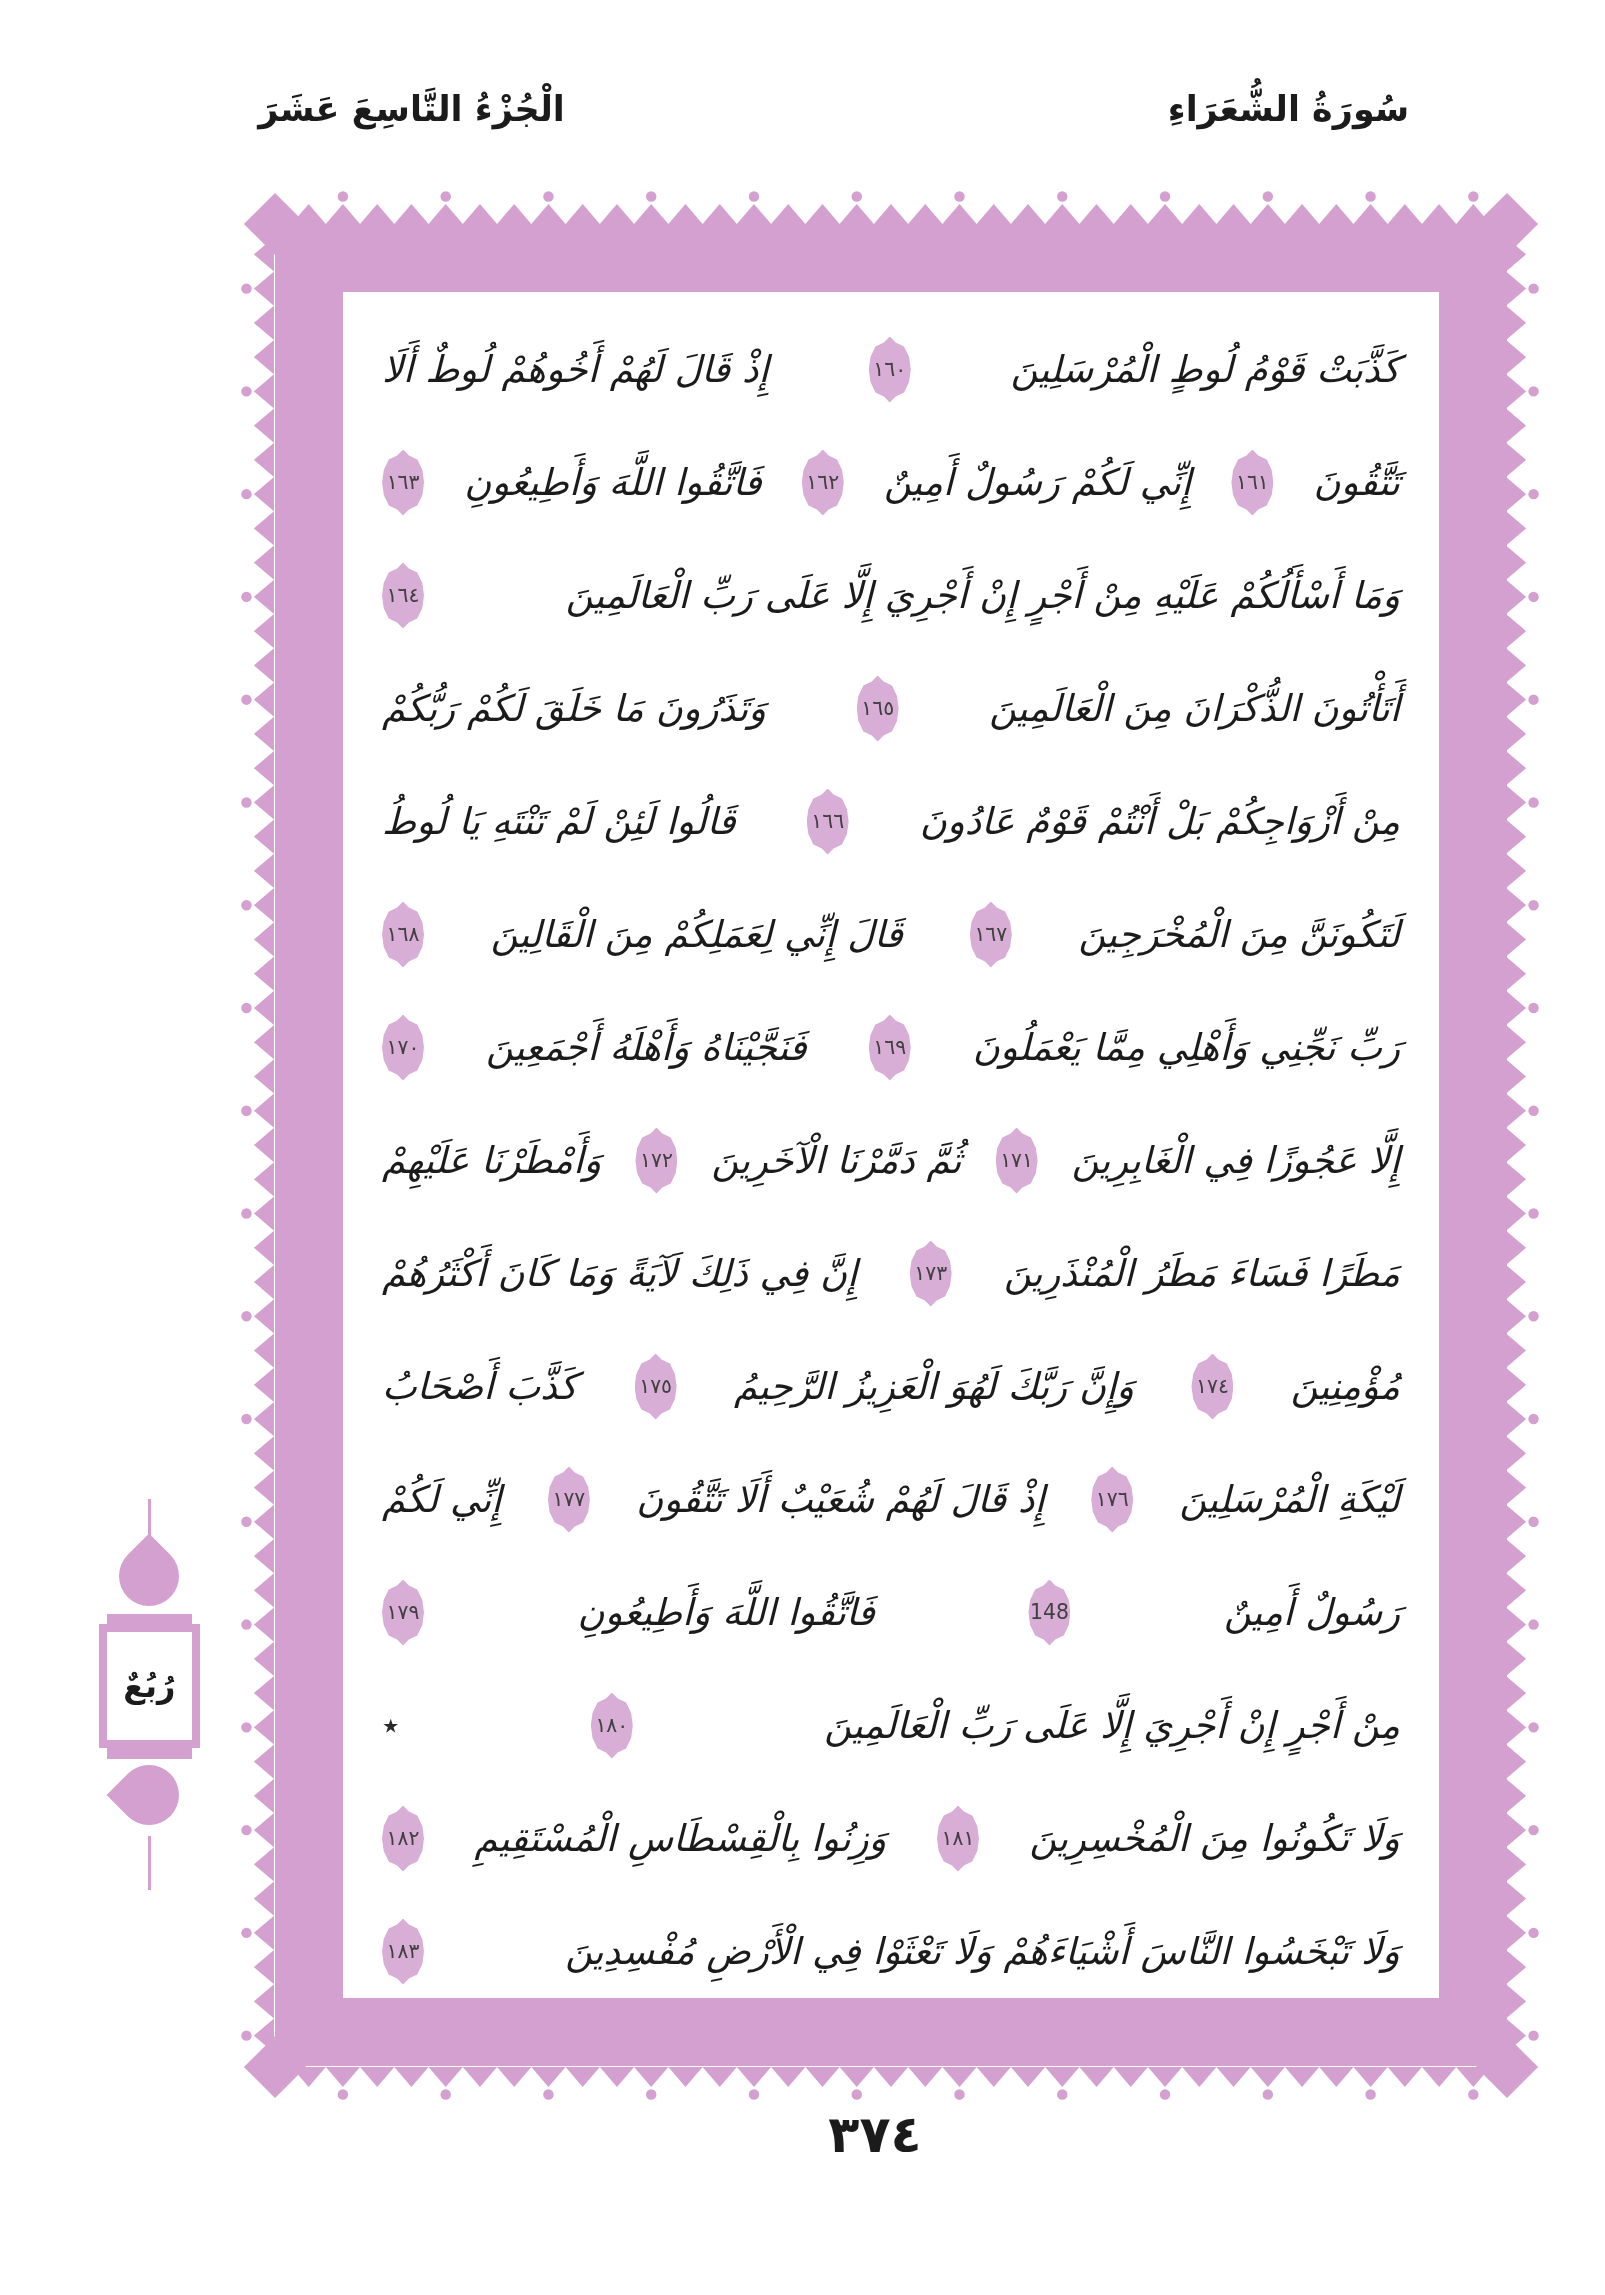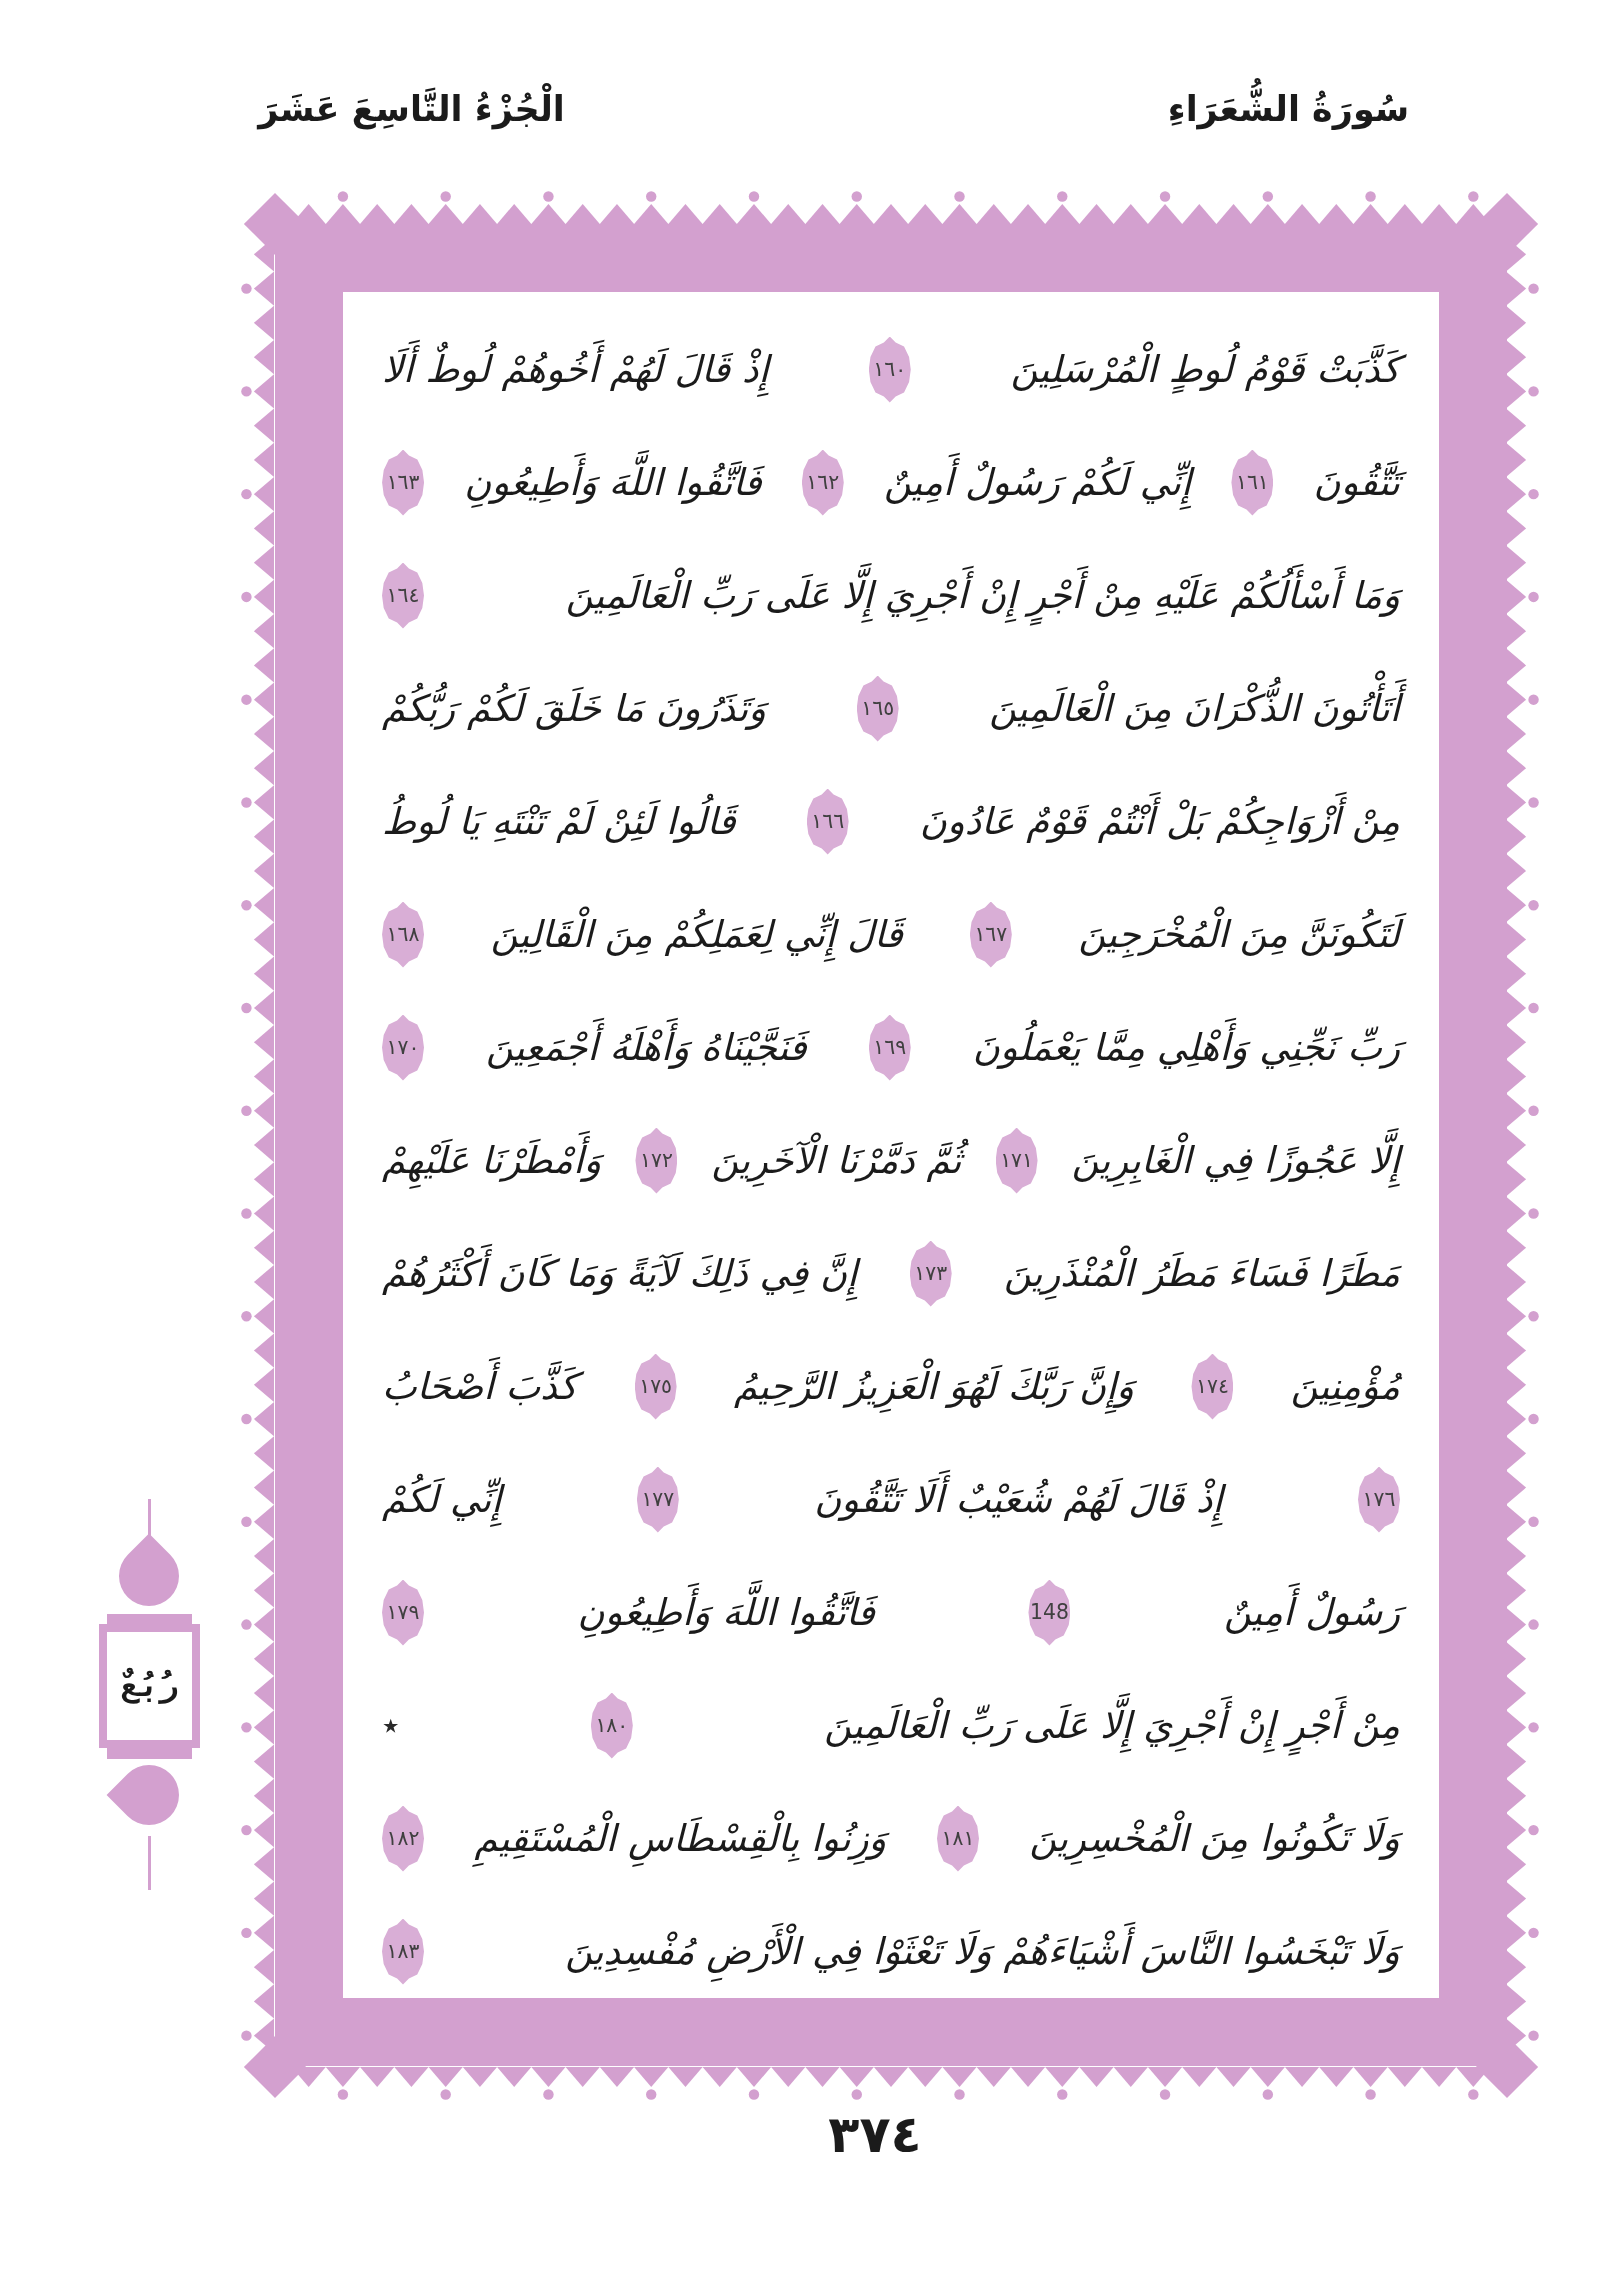--- a/index.html
+++ b/index.html
@@ -67,21 +67,21 @@
   .orn-dome.top{top:47px;border-radius:0 50% 50% 50%;transform:rotate(45deg);}
   .orn-dome.bottom{top:266px;border-radius:50% 50% 50% 0;transform:rotate(45deg);}
   .orn-collar{position:absolute;left:18px;width:85px;height:10.6px;background:var(--accent);}
   .orn-collar.top{top:115px;}
   .orn-collar.bottom{top:249px;}
   .orn-square{
     position:absolute;left:9.8px;top:125px;width:101px;height:124px;
     border:8.3px solid var(--accent);background:#fff;
     display:flex;align-items:center;justify-content:center;direction:rtl;
   }
-  .orn-square .lbl{font-size:32px;font-weight:bold;font-family:Liberation Mono, monospace;}
+  .orn-square .lbl{font-size:32px;font-weight:bold;}
 
   
   .folio{
     position:absolute;left:259px;top:2105px;width:1232px;
     text-align:center;font-size:51px;font-weight:bold;direction:rtl;
   }
 </style>
 </head>
 <body>
 
@@ -432,20 +432,21 @@
       <span class="ayah">
         <span class="num">١٧٤</span>
       </span>
       <span class="seg">وَإِنَّ رَبَّكَ لَهُوَ الْعَزِيزُ الرَّحِيمُ</span>
       <span class="ayah">
         <span class="num">١٧٥</span>
       </span>
       <span class="seg">كَذَّبَ أَصْحَابُ</span>
     </div>
     <div class="line">
+      <span class="seg">لَيْكَةِ الْمُرْسَلِينَ</span>
       <span class="ayah">
         <span class="num">١٧٦</span>
       </span>
       <span class="seg">إِذْ قَالَ لَهُمْ شُعَيْبٌ أَلَا تَتَّقُونَ</span>
       <span class="ayah">
         <span class="num">١٧٧</span>
       </span>
       <span class="seg">إِنِّي لَكُمْ</span>
     </div>
     <div class="line">

